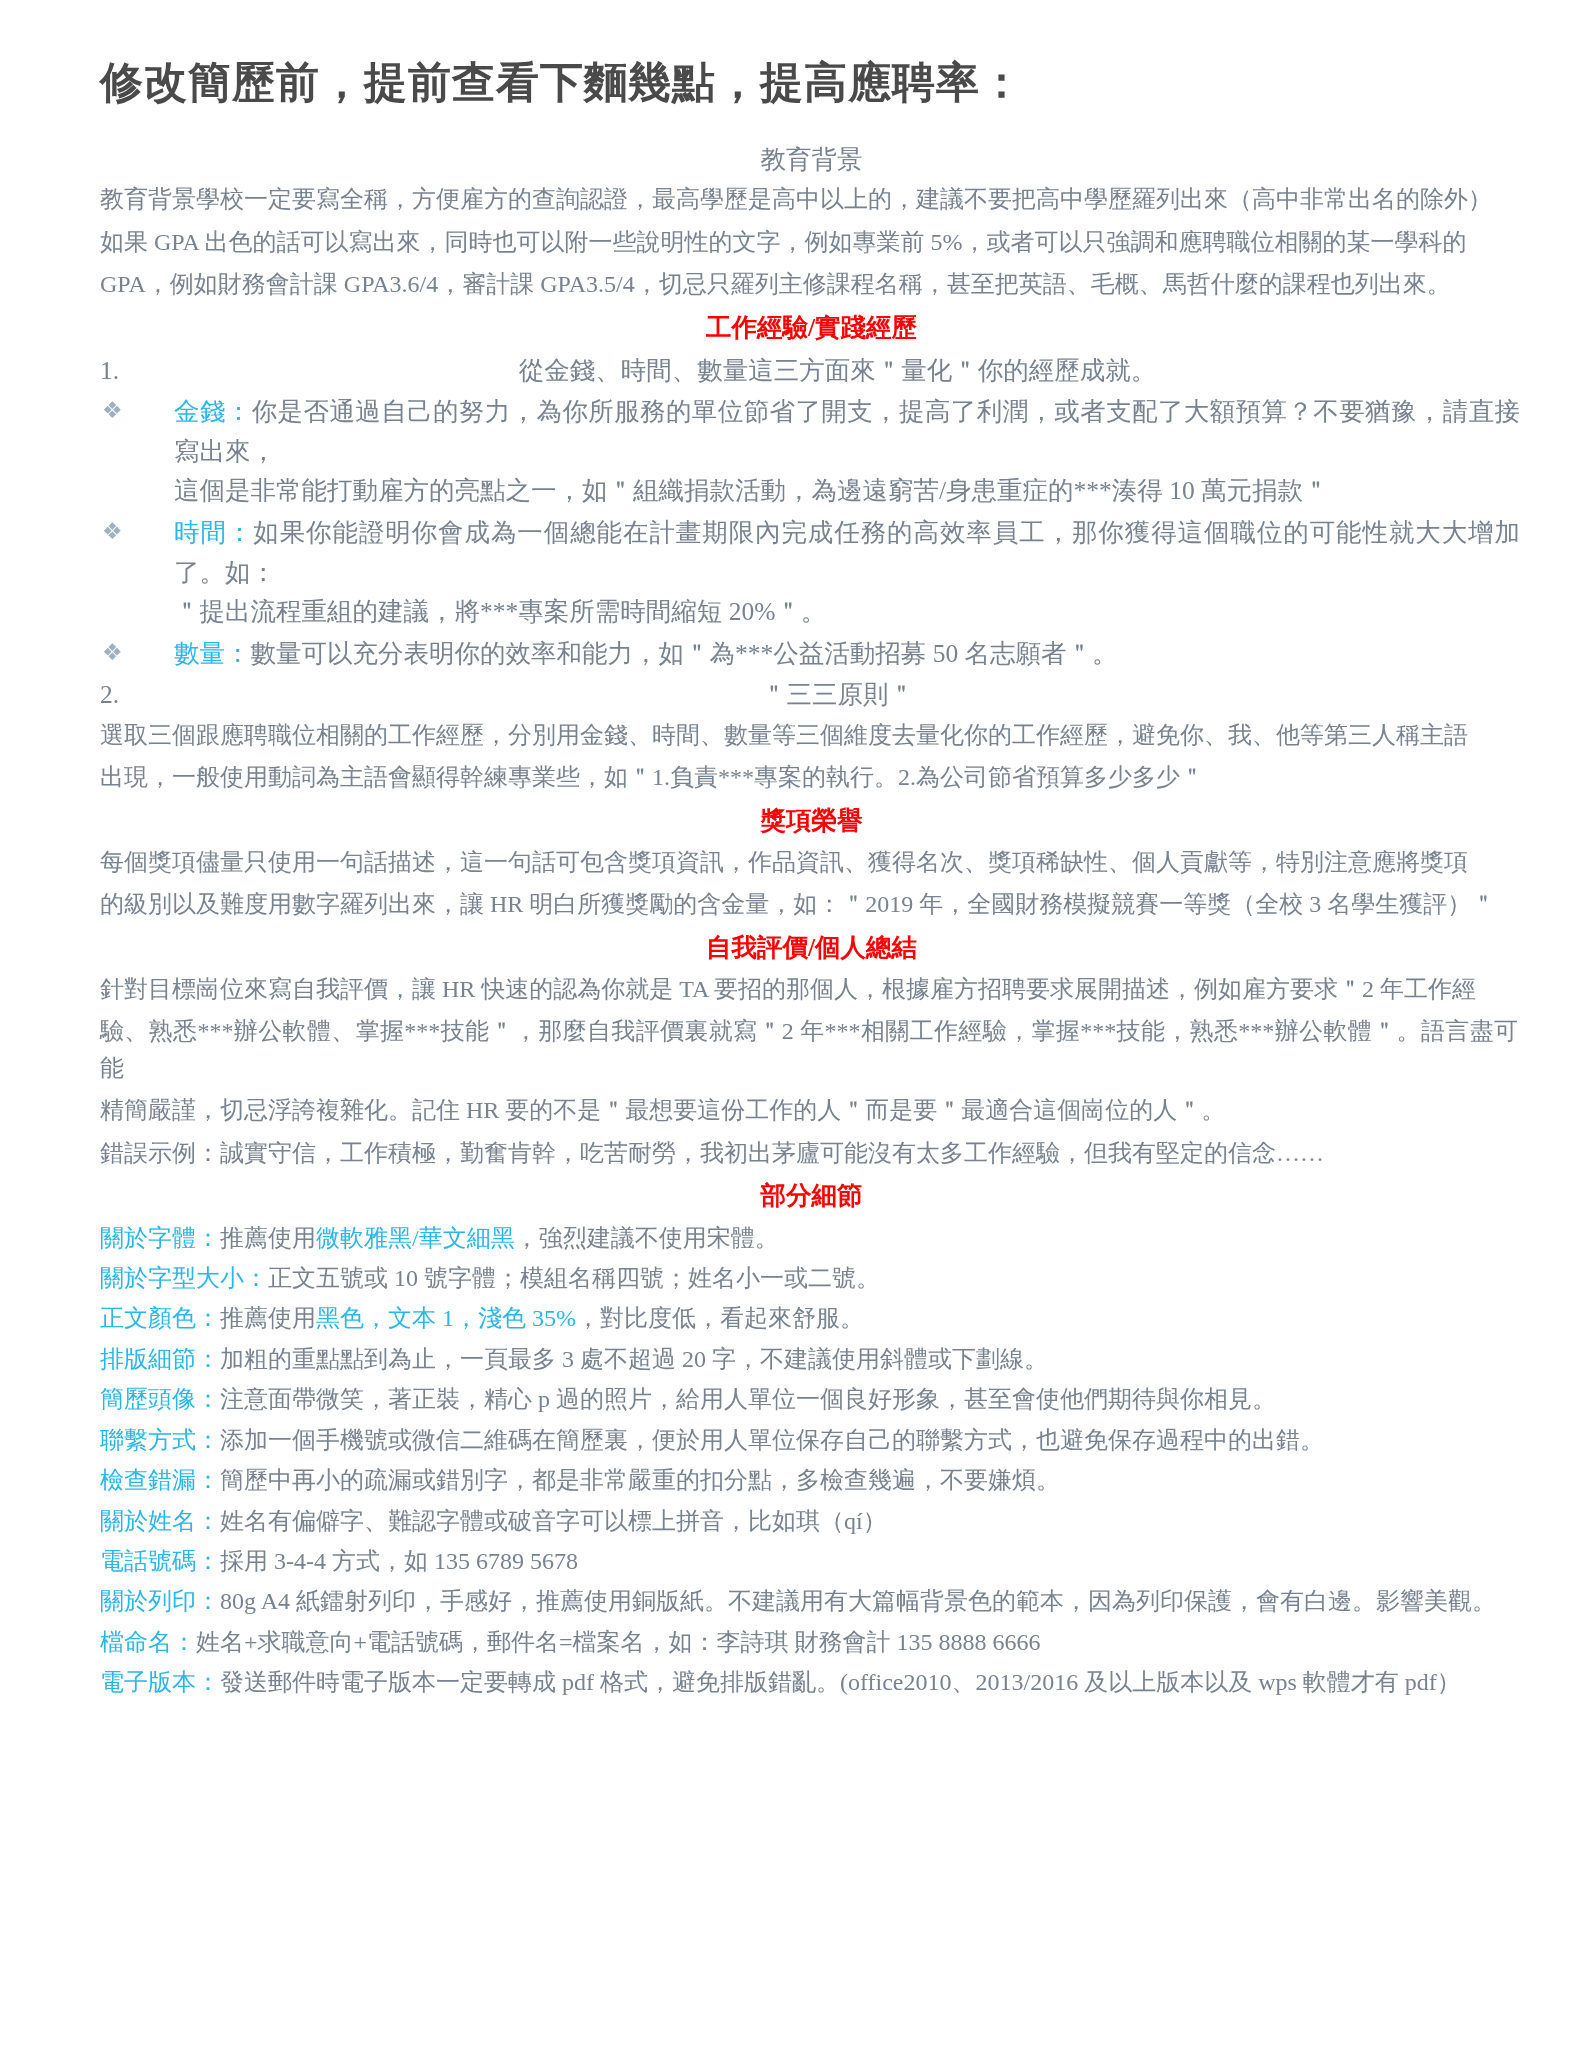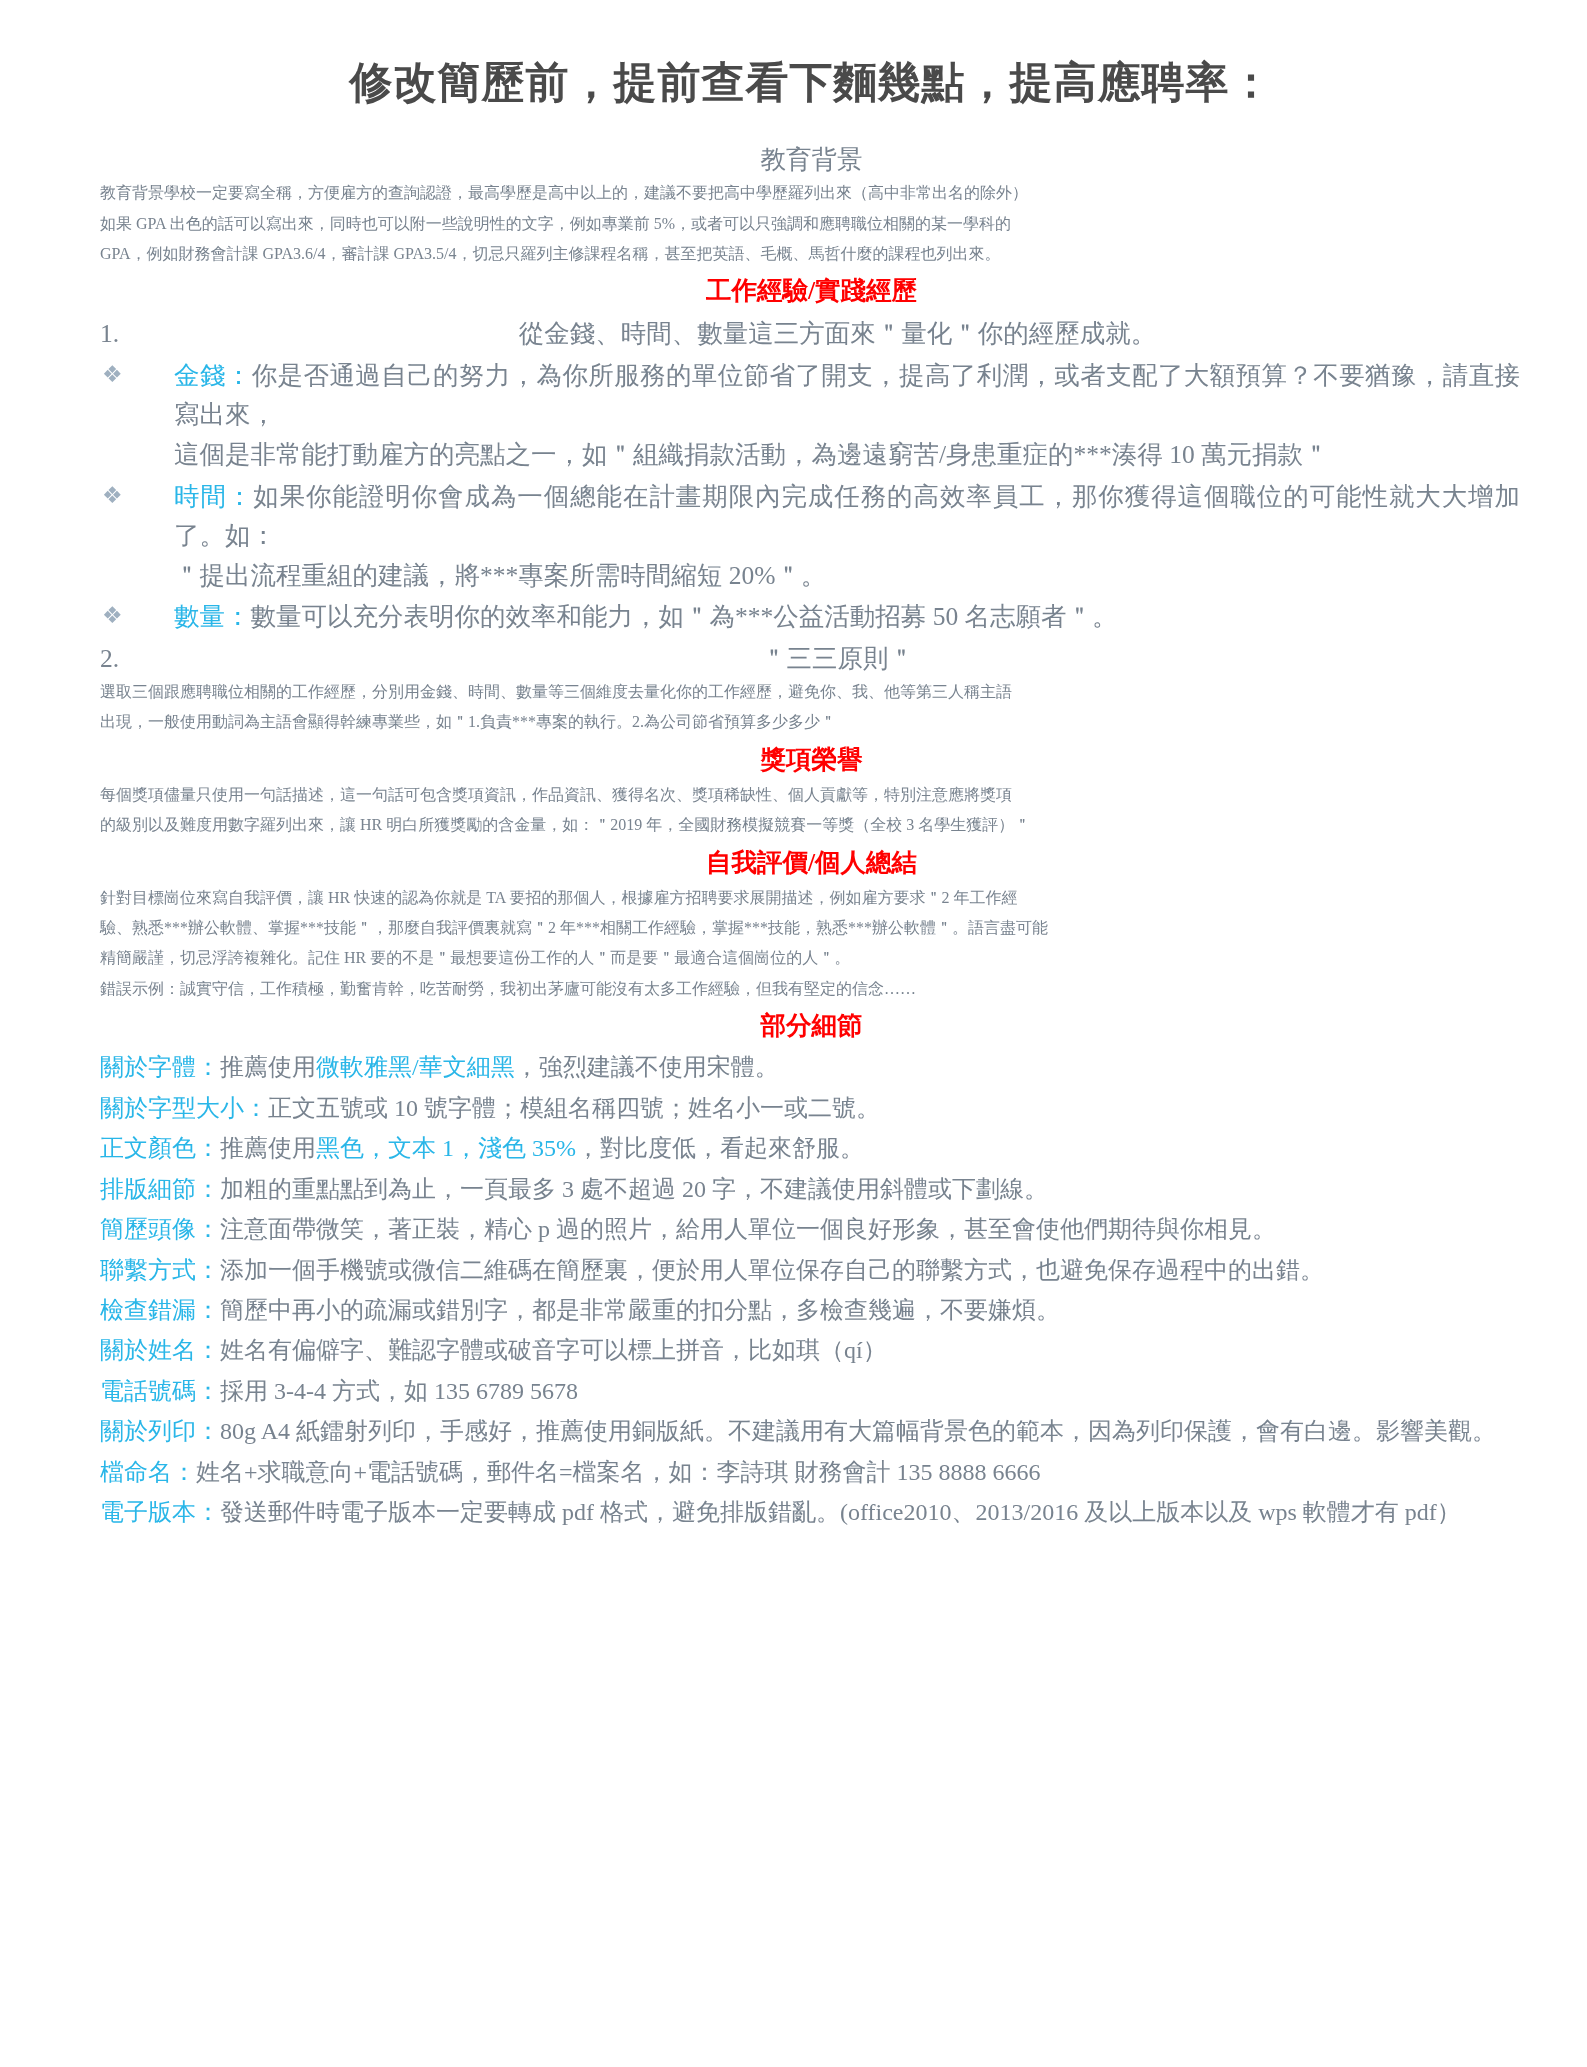--- a/index.html
+++ b/index.html
@@ -17,31 +17,31 @@
   }
   .page {
     width: 1587px;
     min-height: 2067px;
     box-sizing: border-box;
     padding: 48px 64px 40px 100px;
     background: #ffffff;
     position: relative;
   }
   .doc-title {
-    text-align: center;
+    text-align: left;
     font-size: 43px;
     font-weight: bold;
     color: #4a4a4a;
     letter-spacing: 1px;
     line-height: 1.25;
     margin: 8px 0 30px 0;
     font-family: "Liberation Serif", "DejaVu Serif", serif;
   }
   .para {
-    font-size: 16px;
+    font-size: 24px;
     line-height: 1.52;
     color: #78838f;
     margin: 0 0 6px 0;
     text-align: justify;
     text-justify: inter-ideograph;
     max-width: 1418px;
   }
   .heading-red {
     font-size: 25.5px;
     font-weight: bold;

